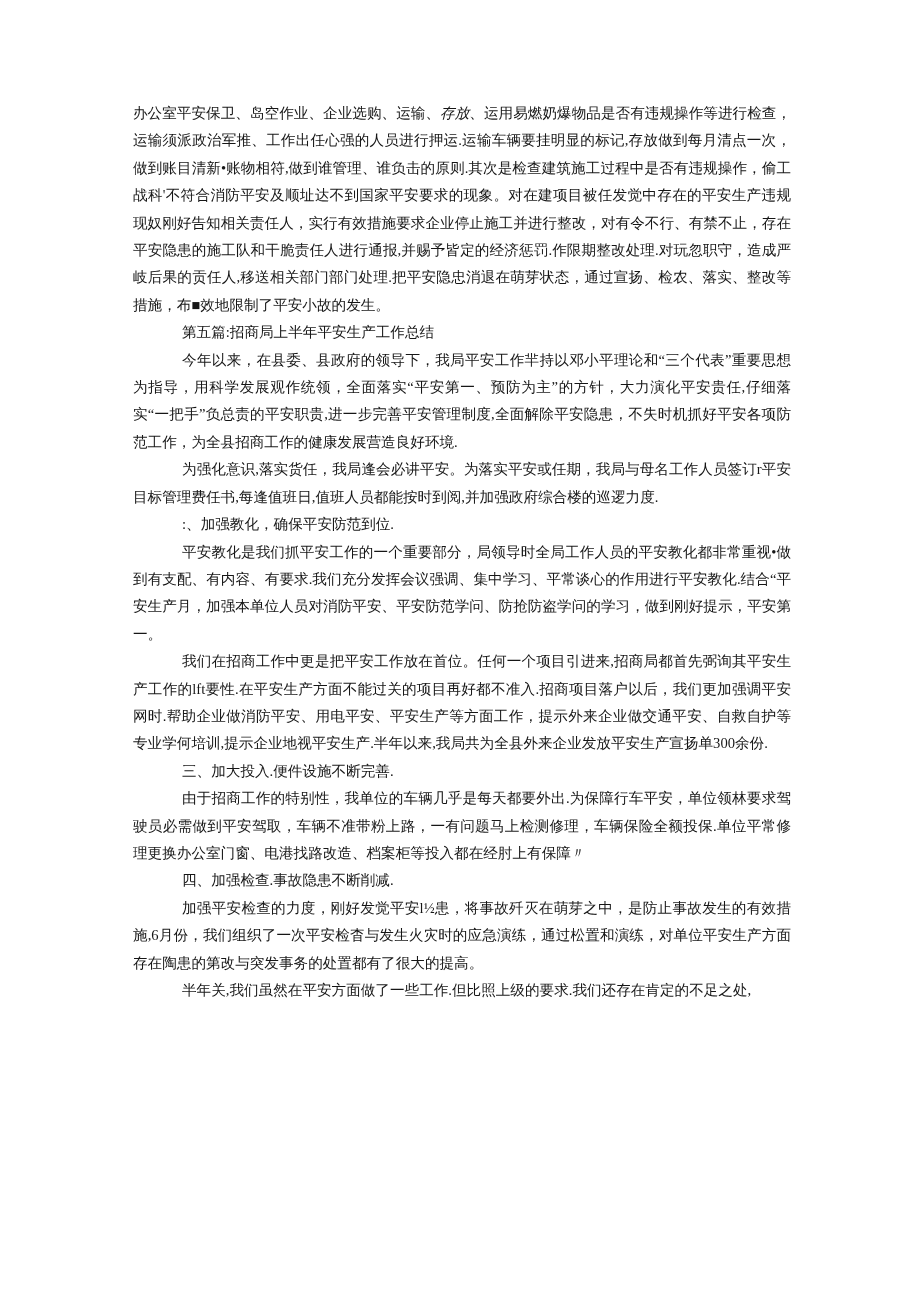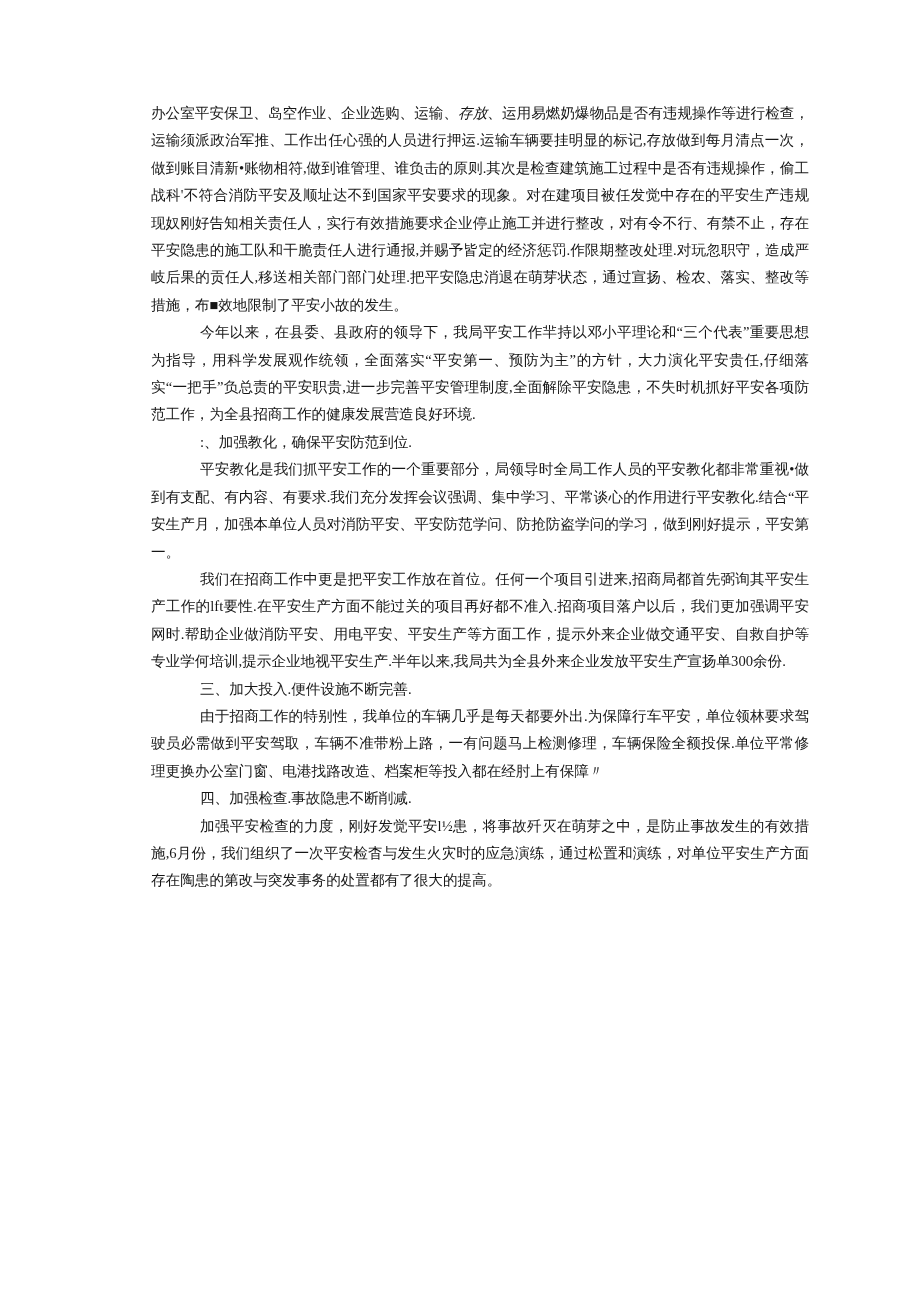--- a/index.html
+++ b/index.html
@@ -20,41 +20,43 @@
     top: 100px;
     width: 658px;
     font-family: "Liberation Serif", "DejaVu Serif", serif;
     font-size: 14.6px;
     line-height: 27.4px;
     color: #161616;
     text-align: justify;
     text-justify: inter-character;
     word-break: break-all;
     overflow-wrap: anywhere;
-    margin-left: 18px;
   }
   .para {
     margin: 0;
     padding: 0;
   }
   .para.indent {
     text-indent: 49px;
   }
   .para em {
     font-style: italic;
   }
 </style>
 </head>
 <body>
 
 <div class="page">
   <main class="doc-content" style="color: rgb(22, 22, 22);">
       <p class="para"><span>办公室平安保卫、岛空作业、企业选购、运输、</span><em>存放</em><span>、运用易燃奶爆物品是否有违规操作等进行检查，运输须派政治军推、工作出任心强的人员进行押运.运输车辆要挂明显的标记,存放做到每月清点一次，做到账目清新•账物相符,做到谁管理、谁负击的原则.其次是检查建筑施工过程中是否有违规操作，偷工战科'不符合消防平安及顺址达不到国家平安要求的现象。对在建项目被任发觉中存在的平安生产违规现奴刚好告知相关责任人，实行有效措施要求企业停止施工并进行整改，对有令不行、有禁不止，存在平安隐患的施工队和干脆责任人进行通报,并赐予皆定的经济惩罚.作限期整改处理.对玩忽职守，造成严岐后果的贡任人,移送相关部门部门处理.把平安隐忠消退在萌芽状态，通过宣扬、检农、落实、整改等措施，布■效地限制了平安小故的发生。</span></p>
+      <p class="para indent"><span>第五篇:招商局上半年平安生产工作总结</span></p>
       <p class="para indent"><span>今年以来，在县委、县政府的领导下，我局平安工作羋持以邓小平理论和“三个代表”重要思想为指导，用科学发展观作统领，全面落实“平安第一、预防为主”的方针，大力演化平安贵任,仔细落实“一把手”负总责的平安职贵,进一步完善平安管理制度,全面解除平安隐患，不失时机抓好平安各项防范工作，为全县招商工作的健康发展营造良好环境.</span></p>
+      <p class="para indent"><span>为强化意识,落实货任，我局逢会必讲平安。为落实平安或任期，我局与母名工作人员签订r平安目标管理费任书,每逢值班日,值班人员都能按时到阅,并加强政府综合楼的巡逻力度.</span></p>
       <p class="para indent"><span>:、加强教化，确保平安防范到位.</span></p>
       <p class="para indent"><span>平安教化是我们抓平安工作的一个重要部分，局领导时全局工作人员的平安教化都非常重视•做到有支配、有内容、有要求.我们充分发挥会议强调、集中学习、平常谈心的作用进行平安教化.结合“平安生产月，加强本单位人员对消防平安、平安防范学问、防抢防盗学问的学习，做到刚好提示，平安第一。</span></p>
       <p class="para indent"><span>我们在招商工作中更是把平安工作放在首位。任何一个项目引进来,招商局都首先弼询其平安生产工作的lft要性.在平安生产方面不能过关的项目再好都不准入.招商项目落户以后，我们更加强调平安网时.帮助企业做消防平安、用电平安、平安生产等方面工作，提示外来企业做交通平安、自救自护等专业学何培训,提示企业地视平安生产.半年以来,我局共为全县外来企业发放平安生产宣扬单300余份.</span></p>
       <p class="para indent"><span>三、加大投入.便件设施不断完善.</span></p>
       <p class="para indent"><span>由于招商工作的特别性，我单位的车辆几乎是每天都要外出.为保障行车平安，单位领林要求驾驶员必需做到平安驾取，车辆不准带粉上路，一有问题马上检测修理，车辆保险全额投保.单位平常修理更换办公室门窗、电港找路改造、档案柜等投入都在经肘上有保障〃</span></p>
       <p class="para indent"><span>四、加强检查.事故隐患不断削减.</span></p>
       <p class="para indent"><span>加强平安检查的力度，刚好发觉平安l½患，将事故歼灭在萌芽之中，是防止事故发生的有效措施,6月份，我们组织了一次平安检杳与发生火灾时的应急演练，通过松置和演练，对单位平安生产方面存在陶患的第改与突发事务的处置都有了很大的提高。</span></p>
+      <p class="para indent"><span>半年关,我们虽然在平安方面做了一些工作.但比照上级的要求.我们还存在肯定的不足之处,</span></p>
     </main>
 </div>
 
 </body></html>

